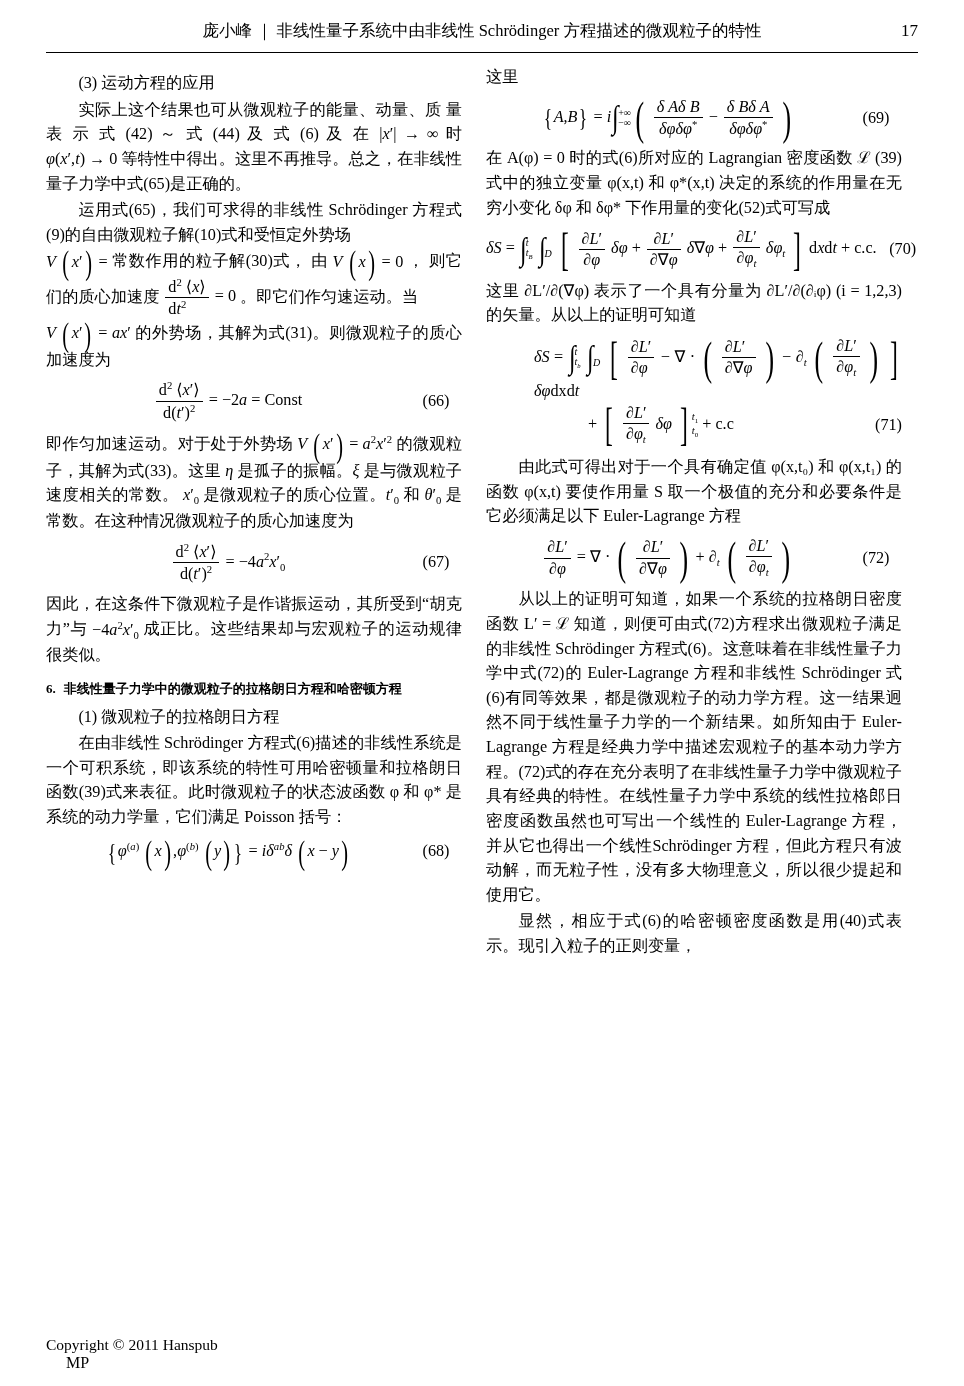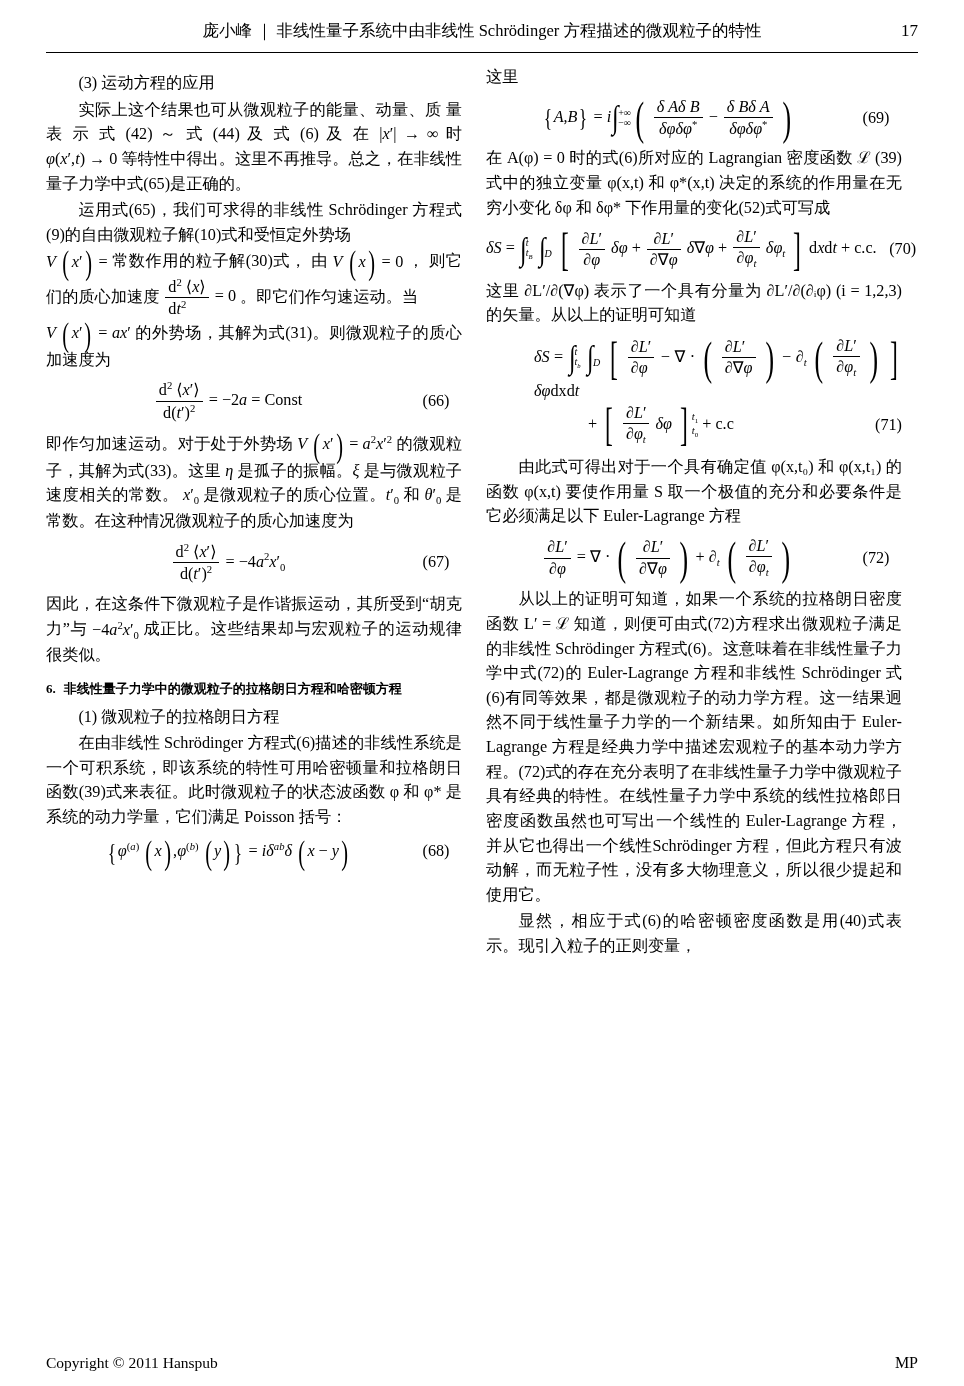--- a/index.html
+++ b/index.html
@@ -187,20 +187,21 @@
     line-height: 1;
   }
   
   .footer {
     position: absolute;
     left: 46px;
     right: 46px;
     bottom: 14px;
     display: flex;
     font-size: 15.5px;
+    flex-direction: column;
   }
   .footer .f-left { flex: 1 1 auto; }
   .footer .f-right { font-weight: normal; font-size: 16px; margin-left: 20px; }
   .nowrap { white-space: nowrap; }
 </style>
 </head>
 <body>
 
 <div class="page">
 

